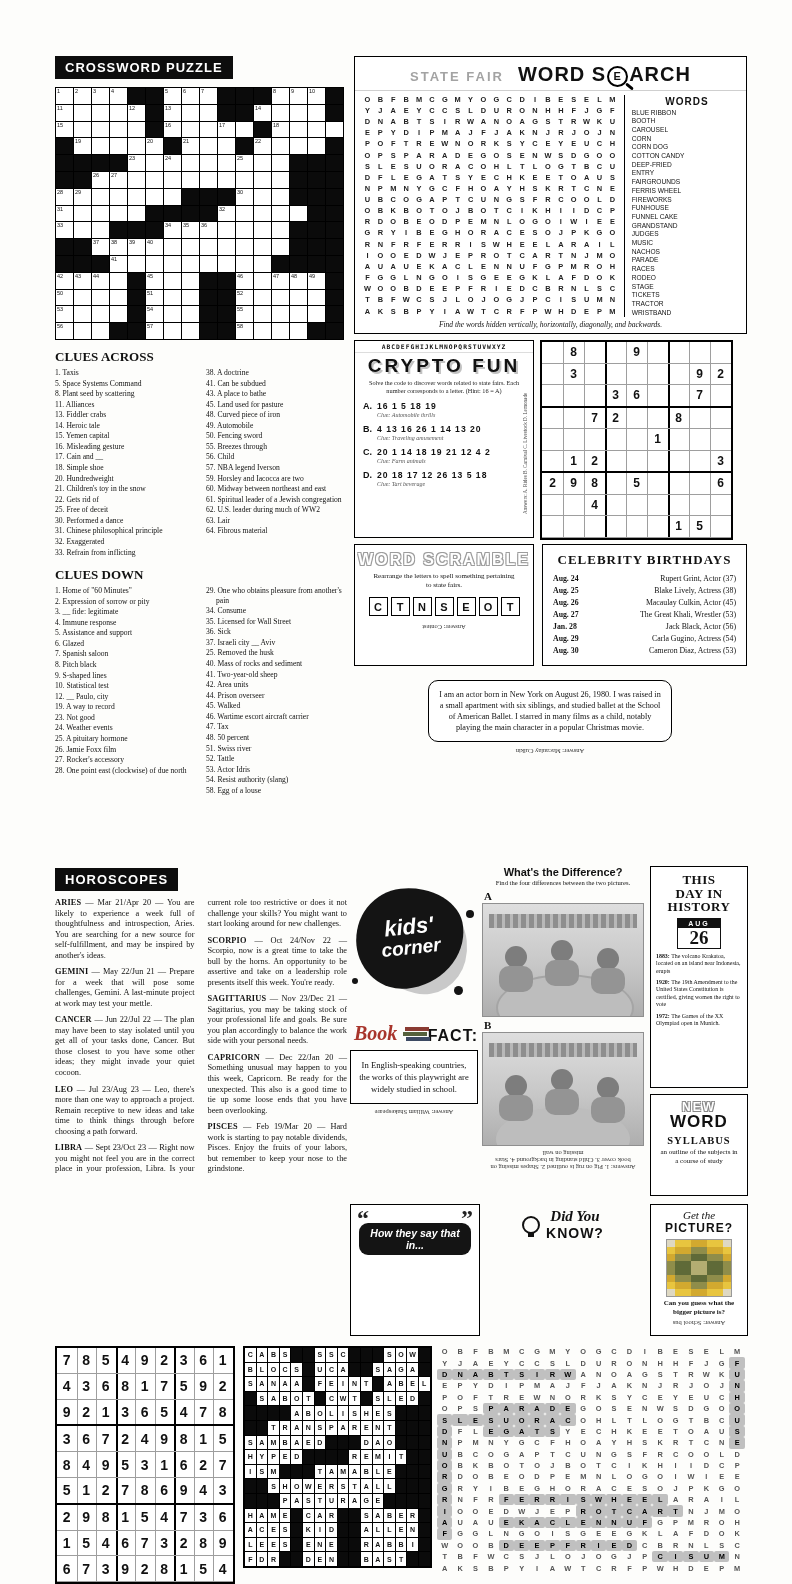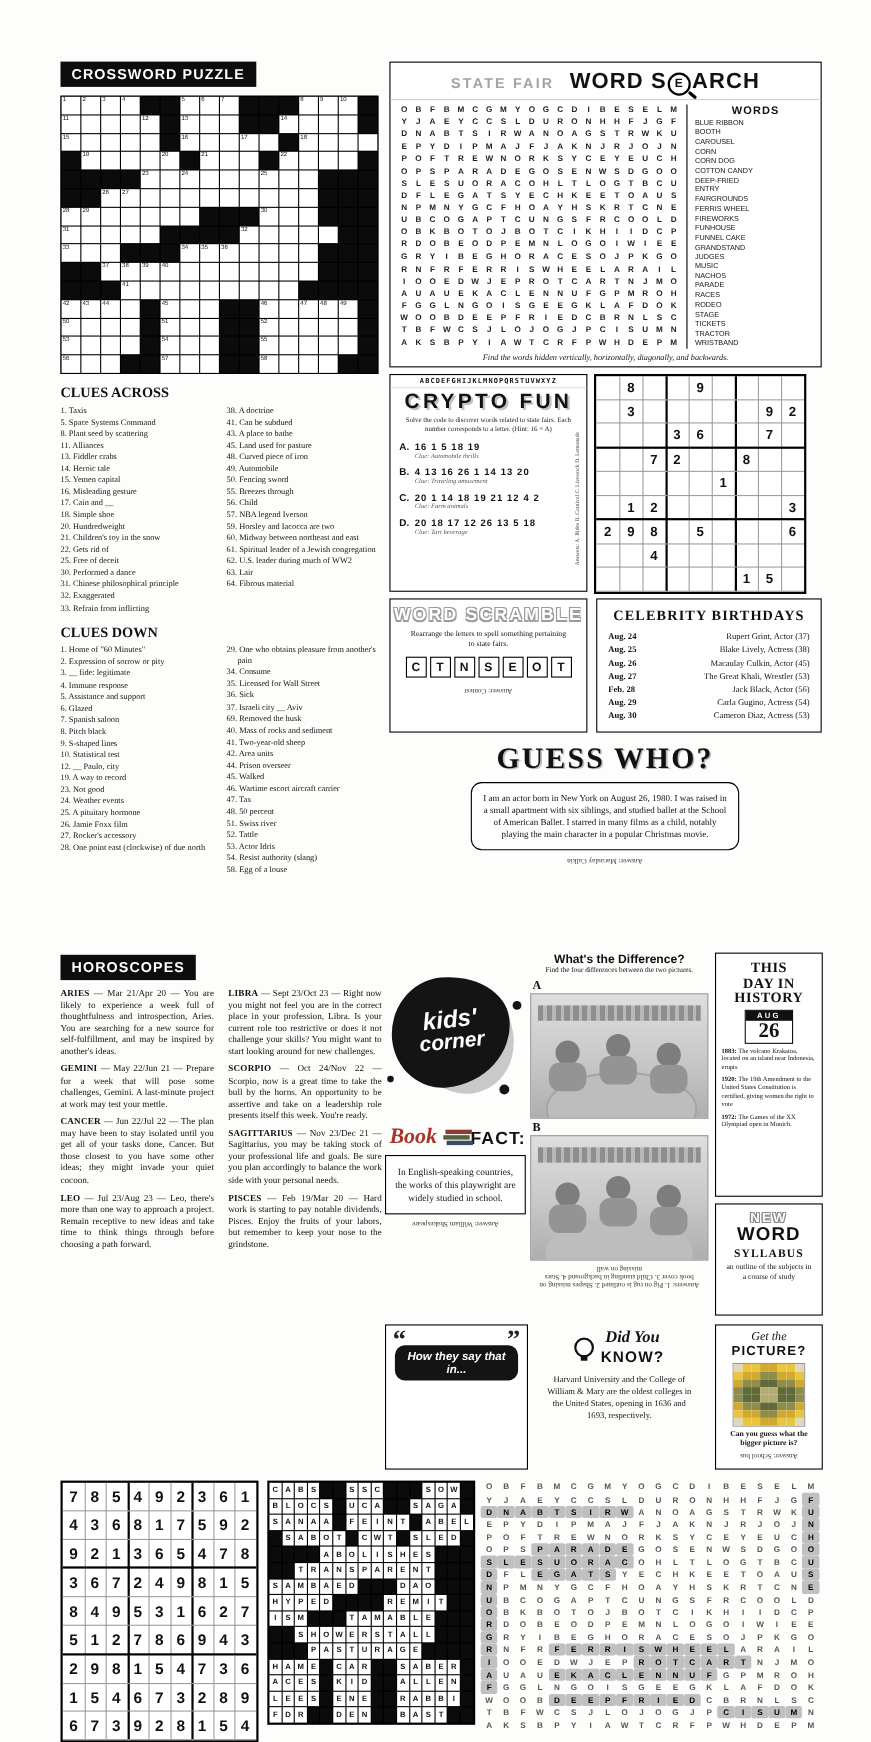--- a/index.html
+++ b/index.html
@@ -628,21 +628,21 @@
           <div class="clue">26. Jamie Foxx film</div>
           <div class="clue">27. Rocker's accessory</div>
           <div class="clue">28. One point east (clockwise) of due north</div>
         </div>
       <div class="clue-col">
           <div class="clue">29. One who obtains pleasure from another's pain</div>
           <div class="clue">34. Consume</div>
           <div class="clue">35. Licensed for Wall Street</div>
           <div class="clue">36. Sick</div>
           <div class="clue">37. Israeli city __ Aviv</div>
-          <div class="clue">69. Removed the husk</div>
+          <div class="clue">25. Removed the husk</div>
           <div class="clue">40. Mass of rocks and sediment</div>
           <div class="clue">41. Two-year-old sheep</div>
           <div class="clue">42. Area units</div>
           <div class="clue">44. Prison overseer</div>
           <div class="clue">45. Walked</div>
           <div class="clue">46. Wartime escort aircraft carrier</div>
           <div class="clue">47. Tax</div>
           <div class="clue">48. 50 percent</div>
           <div class="clue">51. Swiss river</div>
           <div class="clue">52. Tattle</div>
@@ -1248,50 +1248,50 @@
         </div>
         <div class="bday-row">
           <span class="bday-date">Aug. 26</span>
           <span class="bday-name">Macaulay Culkin, Actor (45)</span>
         </div>
         <div class="bday-row">
           <span class="bday-date">Aug. 27</span>
           <span class="bday-name">The Great Khali, Wrestler (53)</span>
         </div>
         <div class="bday-row">
-          <span class="bday-date">Feb. 28</span>
+          <span class="bday-date">Jan. 28</span>
           <span class="bday-name">Jack Black, Actor (56)</span>
         </div>
         <div class="bday-row">
           <span class="bday-date">Aug. 29</span>
           <span class="bday-name">Carla Gugino, Actress (54)</span>
         </div>
         <div class="bday-row">
           <span class="bday-date">Aug. 30</span>
           <span class="bday-name">Cameron Diaz, Actress (53)</span>
         </div>
       </div>
   </div>
 
   <div id="guess">
-    <div id="guess-title">GUESS WHO?</div>
     <div id="guess-box">I am an actor born in New York on August 26, 1980. I was raised in a small apartment with six siblings, and studied ballet at the School of American Ballet. I starred in many films as a child, notably playing the main character in a popular Christmas movie.</div>
     <div id="guess-ans" class="ud">Answer: Macaulay Culkin</div>
   </div>
 
   <div id="horo">
     <div class="bar">HOROSCOPES</div>
     <div id="horo-cols">
         <div class="horo"><b>ARIES</b> — Mar 21/Apr 20 — You are likely to experience a week full of thoughtfulness and introspection, Aries. You are searching for a new source for self-fulfillment, and may be inspired by another's ideas.</div>
         <div class="horo"><b>GEMINI</b> — May 22/Jun 21 — Prepare for a week that will pose some challenges, Gemini. A last-minute project at work may test your mettle.</div>
         <div class="horo"><b>CANCER</b> — Jun 22/Jul 22 — The plan may have been to stay isolated until you get all of your tasks done, Cancer. But those closest to you have some other ideas; they might invade your quiet cocoon.</div>
         <div class="horo"><b>LEO</b> — Jul 23/Aug 23 — Leo, there's more than one way to approach a project. Remain receptive to new ideas and take time to think things through before choosing a path forward.</div>
         <div class="horo"><b>LIBRA</b> — Sept 23/Oct 23 — Right now you might not feel you are in the correct place in your profession, Libra. Is your current role too restrictive or does it not challenge your skills? You might want to start looking around for new challenges.</div>
         <div class="horo"><b>SCORPIO</b> — Oct 24/Nov 22 — Scorpio, now is a great time to take the bull by the horns. An opportunity to be assertive and take on a leadership role presents itself this week. You're ready.</div>
         <div class="horo"><b>SAGITTARIUS</b> — Nov 23/Dec 21 — Sagittarius, you may be taking stock of your professional life and goals. Be sure you plan accordingly to balance the work side with your personal needs.</div>
+        <div class="horo"><b>CAPRICORN</b> — Dec 22/Jan 20 — Something unusual may happen to you this week, Capricorn. Be ready for the unexpected. This also is a good time to tie up some loose ends that you have been overlooking.</div>
         <div class="horo"><b>PISCES</b> — Feb 19/Mar 20 — Hard work is starting to pay notable dividends, Pisces. Enjoy the fruits of your labors, but remember to keep your nose to the grindstone.</div>
       </div>
   </div>
 
   <div id="kids">
     <div class="splat-bg"></div>
     <div class="splat">
       <div class="k1">kids'</div>
       <div class="k2">corner</div>
     </div>
@@ -1369,21 +1369,20 @@
   </div>
 
   <div id="didyou">
     <div id="dyk-logo">
       <span class="bulb-icon"></span>
       <span>
         <div id="dyk-t1">Did You</div>
         <div id="dyk-t2">KNOW?</div>
       </span>
     </div>
-    <div id="dyk-text">Harvard University and the College of William &amp; Mary are the oldest colleges in the United States, opening in 1636 and 1693, respectively.</div>
   </div>
 
   <div id="getpic">
     <div id="gp-t1">Get the</div>
     <div id="gp-t2">PICTURE?</div>
     <div id="mosaic">
         <div class="mc" style="background: rgb(222, 216, 194);"></div>
         <div class="mc" style="background: rgb(232, 197, 63);"></div>
         <div class="mc" style="background: rgb(232, 197, 63);"></div>
         <div class="mc" style="background: rgb(210, 169, 47);"></div>

